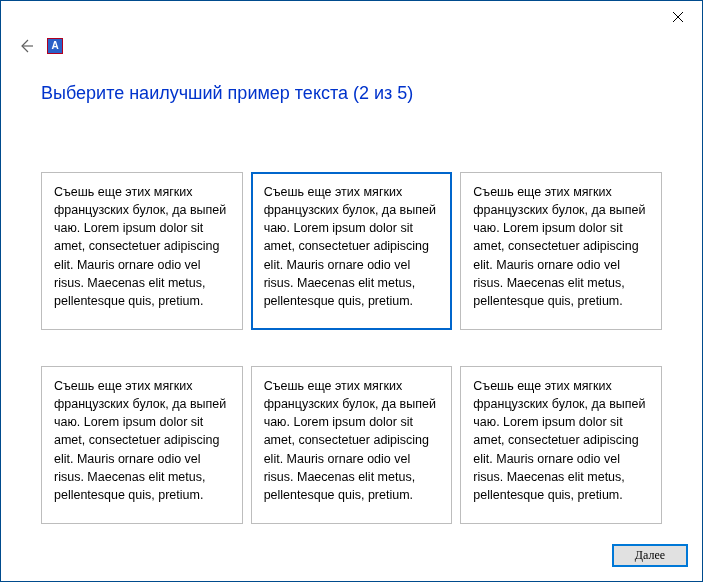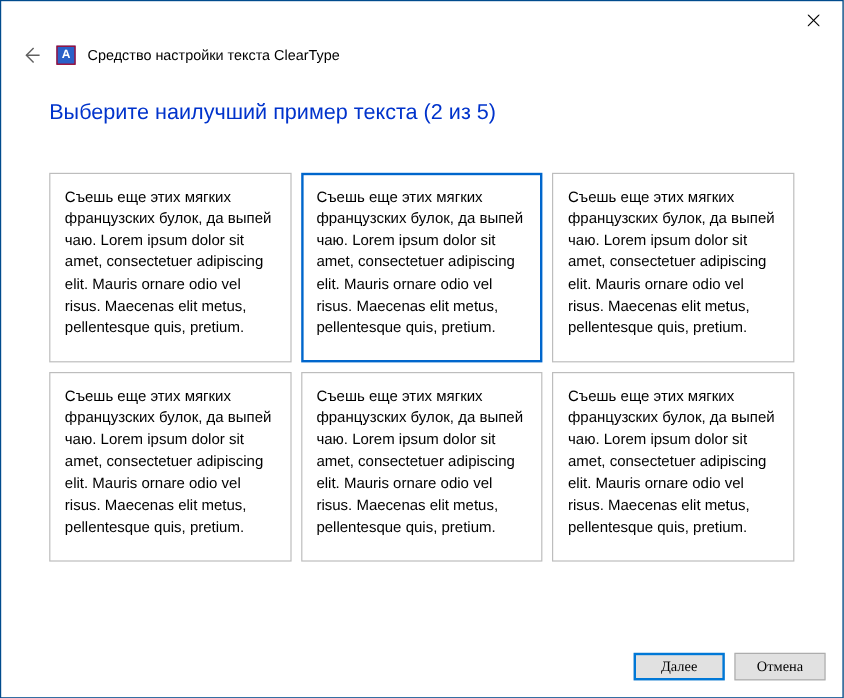--- a/index.html
+++ b/index.html
@@ -90,20 +90,21 @@
     gap: 8px;
   }
   .sample {
     border: 1px solid #bdbdbd;
     padding: 10px 12px;
     font-size: 12.5px;
     line-height: 1.45;
     color: #000;
     cursor: pointer;
     min-height: 158px;
+    margin-top: 28px;
   }
   .sample.selected {
     border: 2px solid #0066cc;
     padding: 9px 11px;
   }
   .footer {
     display: flex;
     justify-content: flex-end;
     gap: 8px;
     padding: 10px 14px 14px 14px;
@@ -145,35 +146,33 @@
     <div class="header-row">
       <div class="back-arrow">
         <svg width="16" height="16" viewBox="0 0 16 16">
           <path d="M10 2 L4 8 L10 14" fill="none" stroke="#606060" stroke-width="1.2"></path>
           <line x1="4" y1="8" x2="15" y2="8" stroke="#606060" stroke-width="1.2"></line>
         </svg>
       </div>
       <div class="app-icon">
         <span>A</span>
       </div>
-      <div class="app-title">Средство настройки текста ClearType</div>
     </div>
 
     <div class="content">
       <div class="instruction">Выберите наилучший пример текста (2 из 5)</div>
 
       <div class="grid">
         <div class="sample">Съешь еще этих мягких французских булок, да выпей чаю. Lorem ipsum dolor sit amet, consectetuer adipiscing elit. Mauris ornare odio vel risus. Maecenas elit metus, pellentesque quis, pretium.</div>
         <div class="sample selected">Съешь еще этих мягких французских булок, да выпей чаю. Lorem ipsum dolor sit amet, consectetuer adipiscing elit. Mauris ornare odio vel risus. Maecenas elit metus, pellentesque quis, pretium.</div>
         <div class="sample">Съешь еще этих мягких французских булок, да выпей чаю. Lorem ipsum dolor sit amet, consectetuer adipiscing elit. Mauris ornare odio vel risus. Maecenas elit metus, pellentesque quis, pretium.</div>
         <div class="sample">Съешь еще этих мягких французских булок, да выпей чаю. Lorem ipsum dolor sit amet, consectetuer adipiscing elit. Mauris ornare odio vel risus. Maecenas elit metus, pellentesque quis, pretium.</div>
         <div class="sample">Съешь еще этих мягких французских булок, да выпей чаю. Lorem ipsum dolor sit amet, consectetuer adipiscing elit. Mauris ornare odio vel risus. Maecenas elit metus, pellentesque quis, pretium.</div>
         <div class="sample">Съешь еще этих мягких французских булок, да выпей чаю. Lorem ipsum dolor sit amet, consectetuer adipiscing elit. Mauris ornare odio vel risus. Maecenas elit metus, pellentesque quis, pretium.</div>
       </div>
     </div>
 
     <div class="footer">
       <button class="btn default">Далее</button>
-      <button class="btn">Отмена</button>
     </div>
 
   </div>
 </div>
 
 </body></html>

